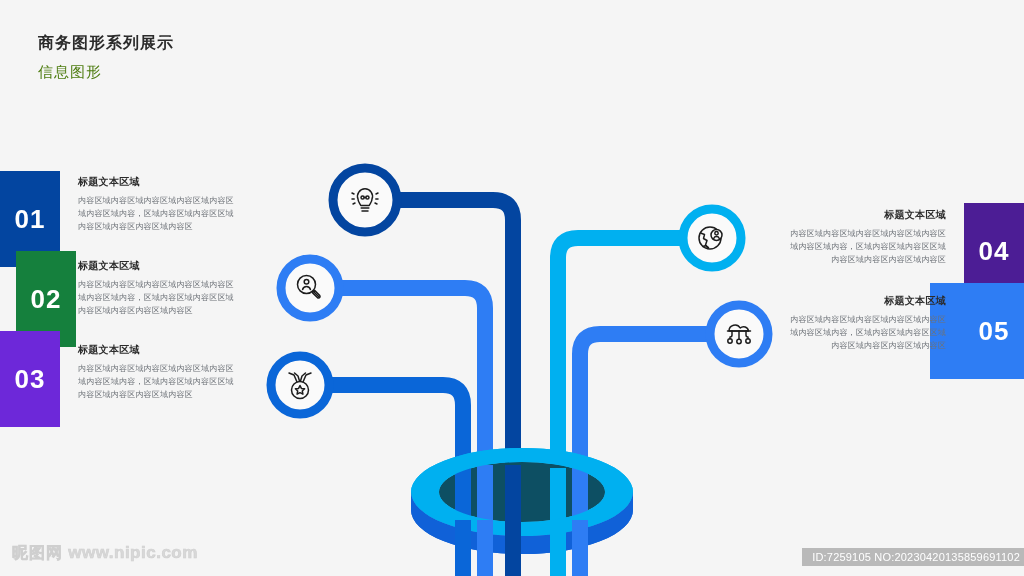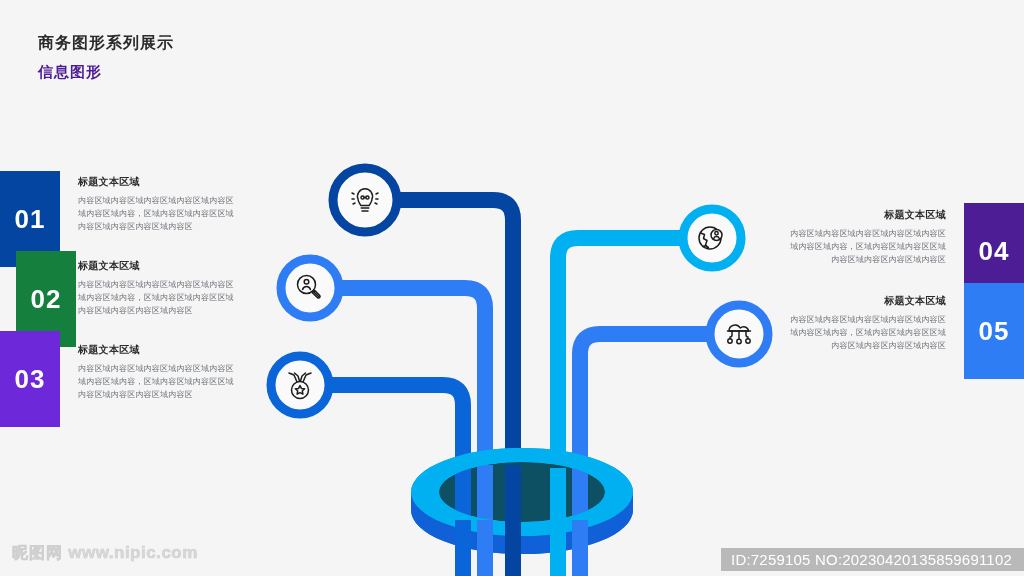--- a/index.html
+++ b/index.html
@@ -11,36 +11,36 @@
   }
   .stage{position:absolute;inset:0;}
 
   
   .header{position:absolute;left:38px;top:32px;}
   .header .h1{
     font-size:16px;font-weight:bold;color:#2b2b2b;letter-spacing:1px;
     line-height:22px;
   }
   .header .h2{
-    font-size:15px;font-weight:bold;color:#4c1d95;letter-spacing:1px;
+    font-size:15px;font-weight:normal;color:#4d7c0f;letter-spacing:1px;
     line-height:22px;margin-top:7px;
   }
 
   
   .numblock{
     position:absolute;width:60px;height:96px;
     color:#ffffff;font-size:26px;font-weight:bold;
     display:flex;align-items:center;justify-content:center;
     letter-spacing:1px;
   }
   #nb-01{left:0;top:171px;background:#0345a0;}
   #nb-02{left:16px;top:251px;background:#15803d;}
   #nb-03{left:0;top:331px;background:#6d28d9;}
   #nb-04{right:0;top:203px;background:#4c1d95;}
-  #nb-05{right:0;top:283px;background:#2e7df4;}
+  #nb-05{right:0;top:283px;background:#2e7df4;padding-left:34px;}
 
   
   .txtblock{position:absolute;width:168px;}
   .txtblock .t-title{
     font-size:10px;font-weight:bold;color:#2b2b2b;
     line-height:14px;margin-bottom:5px;letter-spacing:.3px;
   }
   .txtblock .t-body{
     font-size:8px;color:#6d7278;line-height:13px;letter-spacing:.2px;
   }
@@ -61,21 +61,21 @@
   .wm-left{
     position:absolute;left:12px;top:8px;
     font-size:17px;color:#d8d8d8;letter-spacing:.5px;
     font-weight:bold;
     -webkit-text-stroke:0.6px #cfcfcf;
   }
   .wm-left .cn{font-size:16px;letter-spacing:1px;}
   .idbadge{
     position:absolute;right:0;top:13px;
     background:#b9b9b9;color:#ffffff;
-    font-size:15px;padding:3px 12px 3px 10px;
+    font-size:11px;padding:3px 4px 3px 10px;
     letter-spacing:.2px;white-space:nowrap;
   }
 </style>
 </head>
 <body>
 
 <div class="stage">
 
   <div class="header">
     <div class="h1">商务图形系列展示</div>

